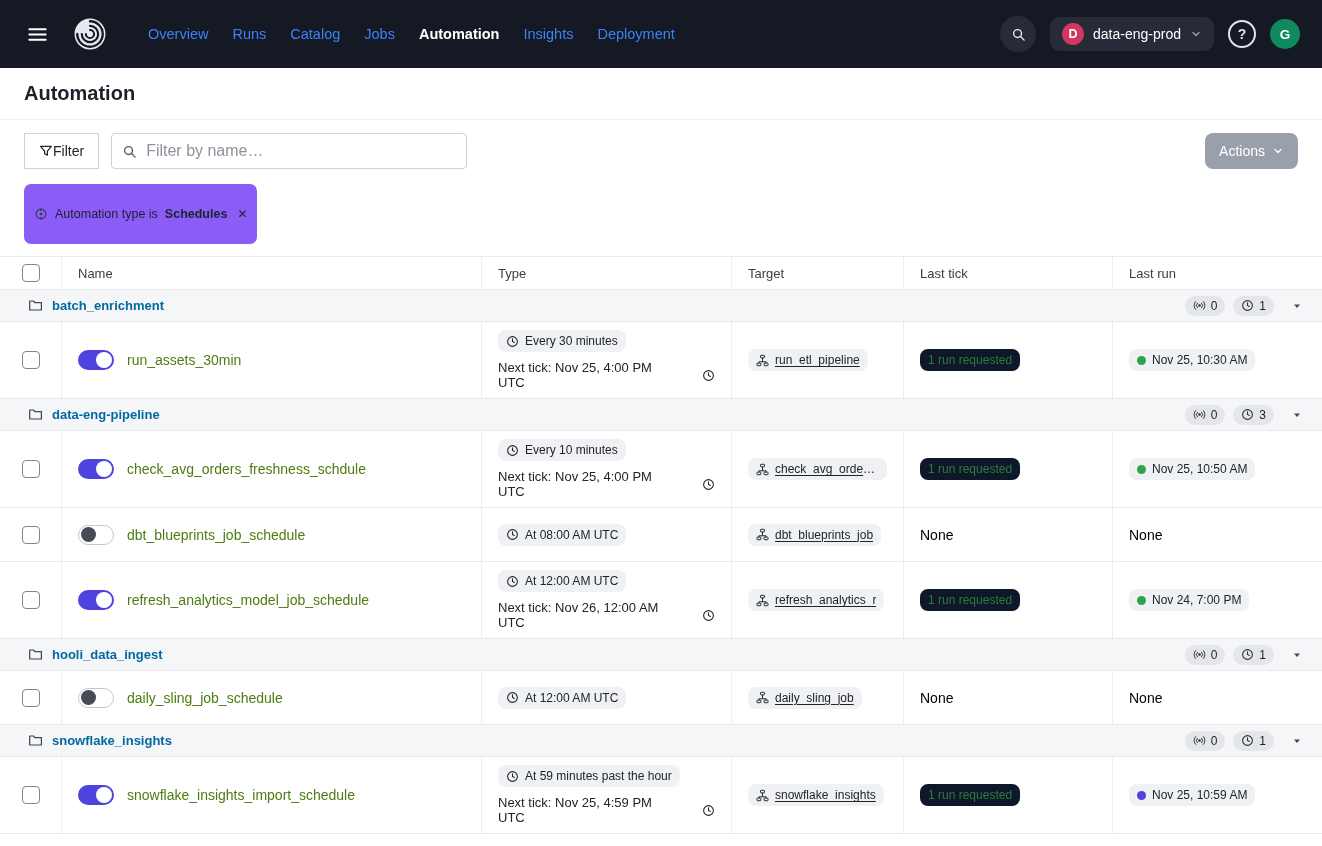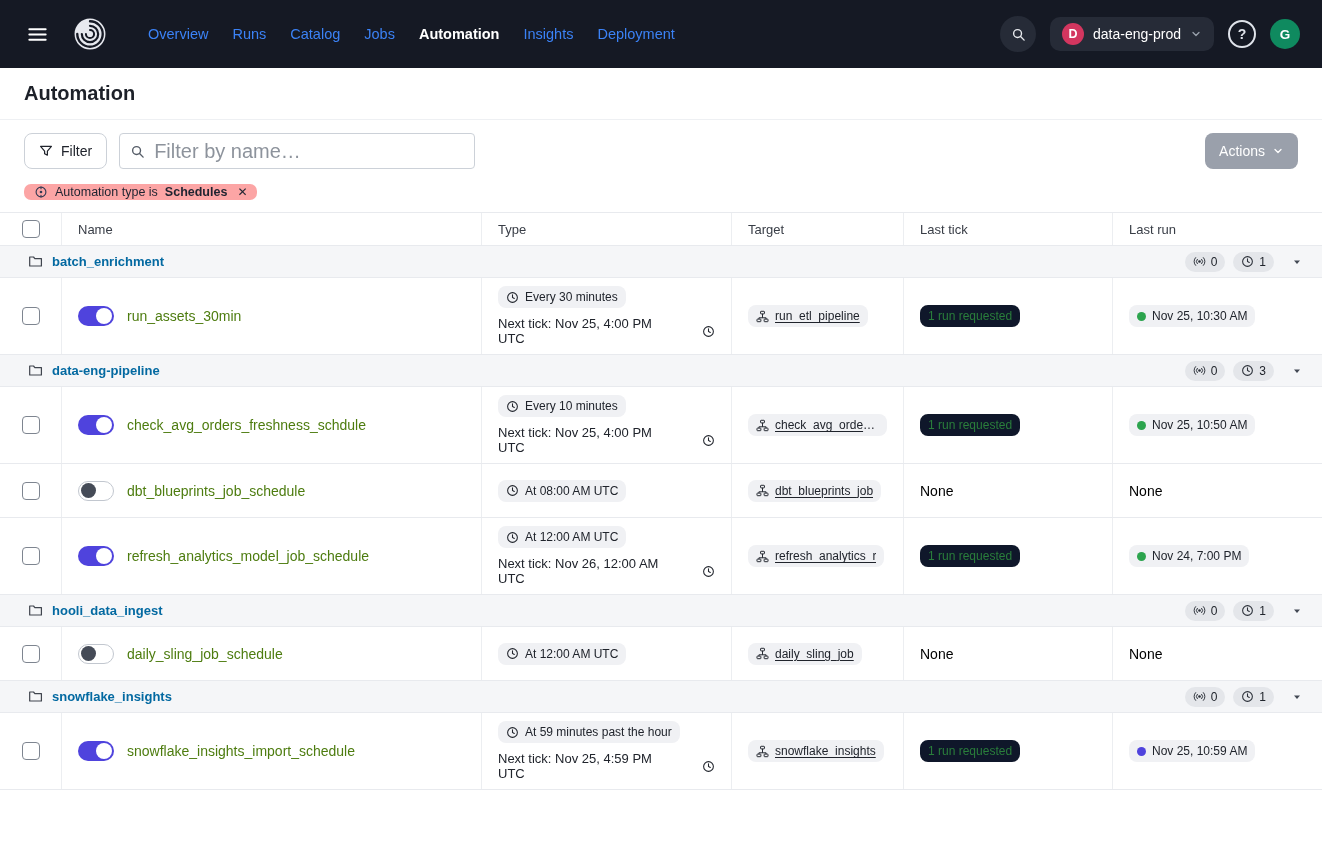--- a/index.html
+++ b/index.html
@@ -23,30 +23,30 @@
   .deploy .chev{color:#9aa1ac}
   .help{width:28px;height:28px;border-radius:50%;border:2px solid #dfe3ea;color:#dfe3ea;font-weight:700;font-size:14px;display:flex;align-items:center;justify-content:center}
   .avatar{width:30px;height:30px;border-radius:50%;color:#fff;font-weight:700;font-size:13.5px;display:flex;align-items:center;justify-content:center}
 
   
   .page-header{padding:0 24px;height:52px;display:flex;align-items:center;border-bottom:1px solid #eef0f3}
   .page-header h1{font-size:20px;font-weight:700;color:#1d2129}
 
   
   .toolbar{display:flex;align-items:center;gap:12px;padding:13px 24px}
-  .filter-btn{display:flex;align-items:center;gap:8px;height:36px;padding:0 14px;border:1px solid #ccd1d8;border-radius:8px;background:#fff;font-size:14px;color:#20242c}
+  .filter-btn{display:flex;align-items:center;height:36px;padding:0 14px;border:1px solid #ccd1d8;border-radius:0;background:#fff;font-size:14px;color:#20242c}
   .search-wrap{position:relative;display:inline-flex}
-  .search-input{width:356px;height:36px;border:1px solid #ccd1d8;border-radius:4px;padding:0 12px 0 34px;font:inherit;font-size:20px;color:#20242c;outline:none;background:#fff}
+  .search-input{width:356px;height:36px;border:1px solid #ccd1d8;border-radius:4px;padding:0 12px 0 34px;font:inherit;font-size:16px;color:#20242c;outline:none;background:#fff}
   .search-input::placeholder{color:#8d939c}
   .search-wrap .search-ic{position:absolute;left:11px;top:11px;color:#565d68}
   .actions-btn{margin-left:auto;display:flex;align-items:center;gap:7px;height:36px;padding:0 14px;border-radius:8px;background:#9aa0ab;color:#fff;font-size:14px}
 
   
   .filter-row{padding:2px 24px 12px;border-bottom:1px solid #e8eaee;display:flex}
-  .filter-chip{display:inline-flex;align-items:flex-end;gap:7px;background:#fca5a5;border-radius:7px;padding:1px 10px;font-size:12.5px;color:#1d2330}
+  .filter-chip{display:inline-flex;align-items:flex-end;gap:7px;background:#8b5cf6;border-radius:7px;padding:23px 10px;font-size:12.5px;color:#1d2330}
   .filter-chip b{font-weight:700}
   .filter-chip .icon{color:#333a53}
   .chip-close{font-size:12px;font-weight:700;margin-left:3px;cursor:pointer;color:#1d2330}
 
   
   .thead,.row{display:grid;grid-template-columns:61px 420px 250px 172px 209px 1fr}
   .thead{border-bottom:1px solid #e8eaee}
   .th{font-size:13px;color:#383d46;padding:7px 16px;border-left:1px solid #eceef1;display:flex;align-items:center}
   .th.cb,.cell.cb{border-left:none;justify-content:center;padding-left:0;padding-right:0}
   .group-row{display:flex;align-items:center;gap:9px;height:32px;background:#f5f6f8;border-bottom:1px solid #e8eaee;padding:0 14px 0 28px}

